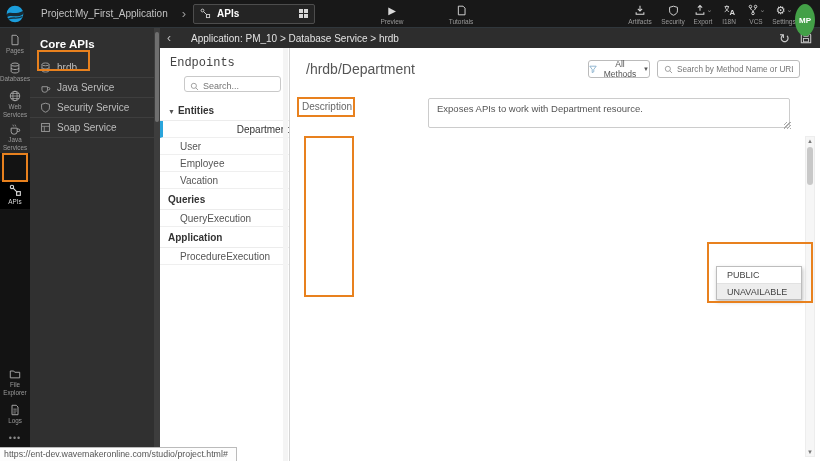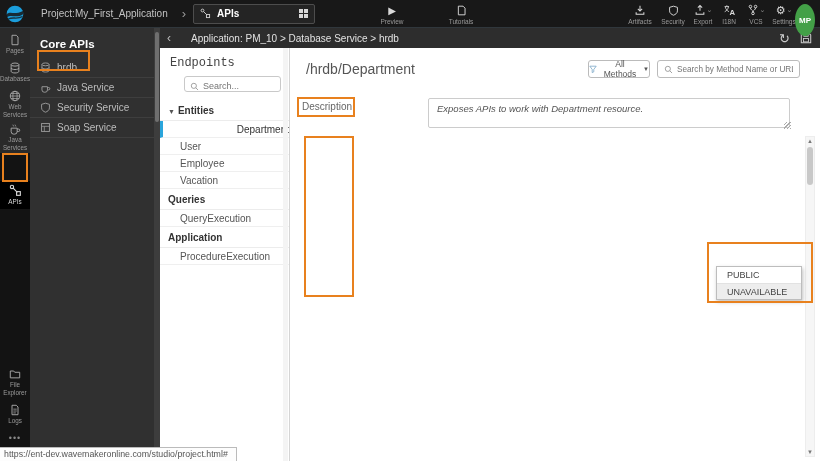--- a/index.html
+++ b/index.html
@@ -76,21 +76,21 @@
     border:1px solid #bbb; border-radius:3px; background:#fff; display:flex; align-items:center;
     justify-content:center; gap:3px; font-size:8.5px; color:#555; cursor:default; }
   .methods-btn .funnel { color:#7aa7c7; }
   .method-search { position:absolute; left:367px; top:12px; width:143px; height:18px;
     border:1px solid #bbb; border-radius:3px; display:flex; align-items:center; padding:0 6px; gap:4px; }
   .method-search input { border:0; outline:0; flex:1; font-size:8.2px; color:#666;
     font-family:"Liberation Sans",sans-serif; }
   .desc-label { position:absolute; left:12px; top:53px; font-size:10px; color:#666; }
   .desc-box { position:absolute; left:138px; top:50px; width:362px; height:30px;
     border:1px solid #ccc; border-radius:2px; font-size:9.5px; color:#555; padding:4px 8px;
-    resize:none; font-family:"Liberation Sans",sans-serif; outline:none;font-style:italic; }
+    resize:none; font-family:"Liberation Sans",sans-serif; outline:none; }
   .resize-grip { position:absolute; left:494px; top:74px; width:7px; height:7px;
     background:repeating-linear-gradient(135deg, transparent 0 1.5px, #aaa 1.5px 2.5px); }
   
   .list { position:absolute; left:298px; top:137px; width:508px; z-index:5; }
   .row { position:relative; height:22px; margin-bottom:4.5px; background:#eaf5fb;
     border:1px solid #c9e4f2; border-radius:2px; display:flex; align-items:center; }
   .badge { position:absolute; left:8px; top:2px; width:44px; height:18px; border-radius:3px;
     color:#fff; font-size:7.5px; font-weight:bold; letter-spacing:0.5px;
     display:flex; align-items:center; justify-content:center; }
   .m-get  { background:#56b456; }

